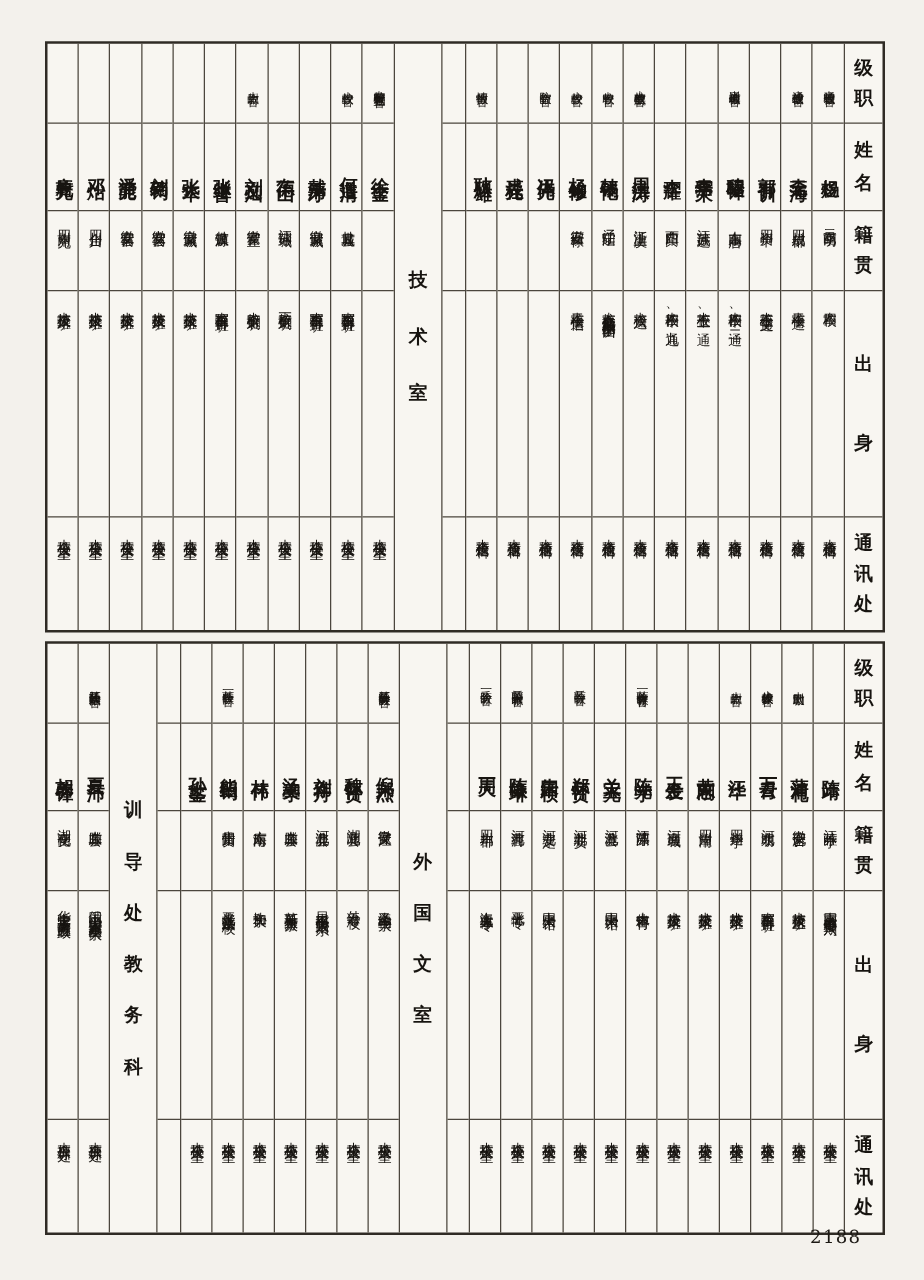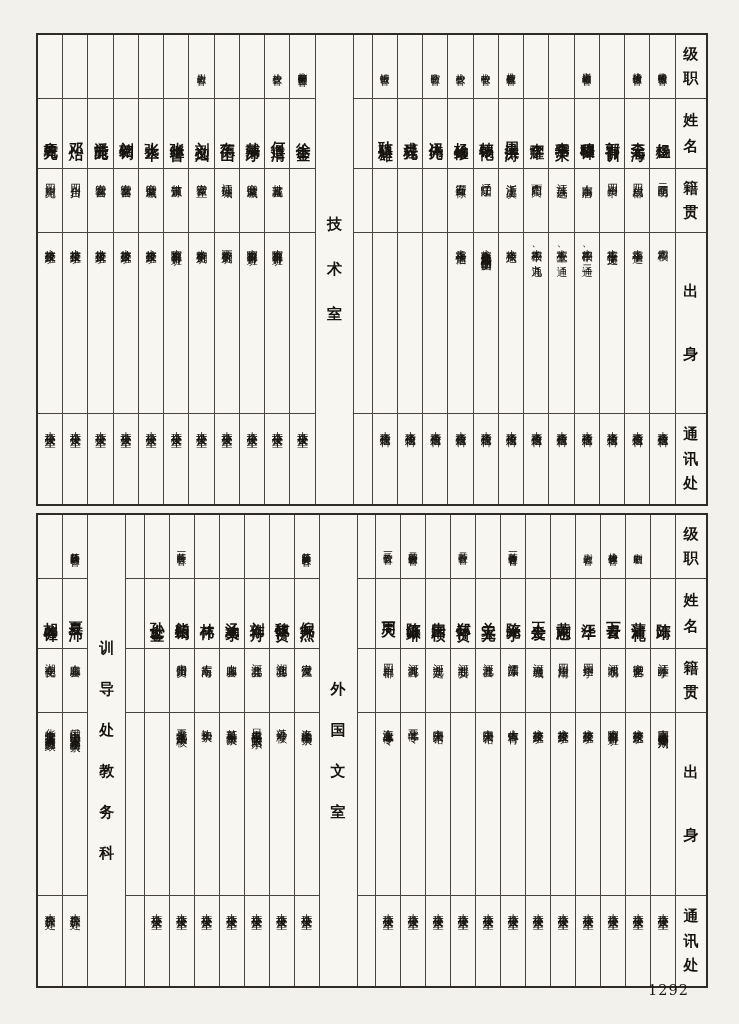--- a/index.html
+++ b/index.html
@@ -907,14 +907,14 @@
           </div>
           <div class="cell r3 origin">
             <span class="vt">华中大学震旦大学高教班三政</span>
           </div>
           <div class="cell r4 addr last">
             <span class="vt">本校训导处</span>
           </div>
         </div>
       </div>
   </div>
-  <div class="page-number">1292</div>
+  <div class="page-number">2188</div>
 </div>
 
 </body></html>

